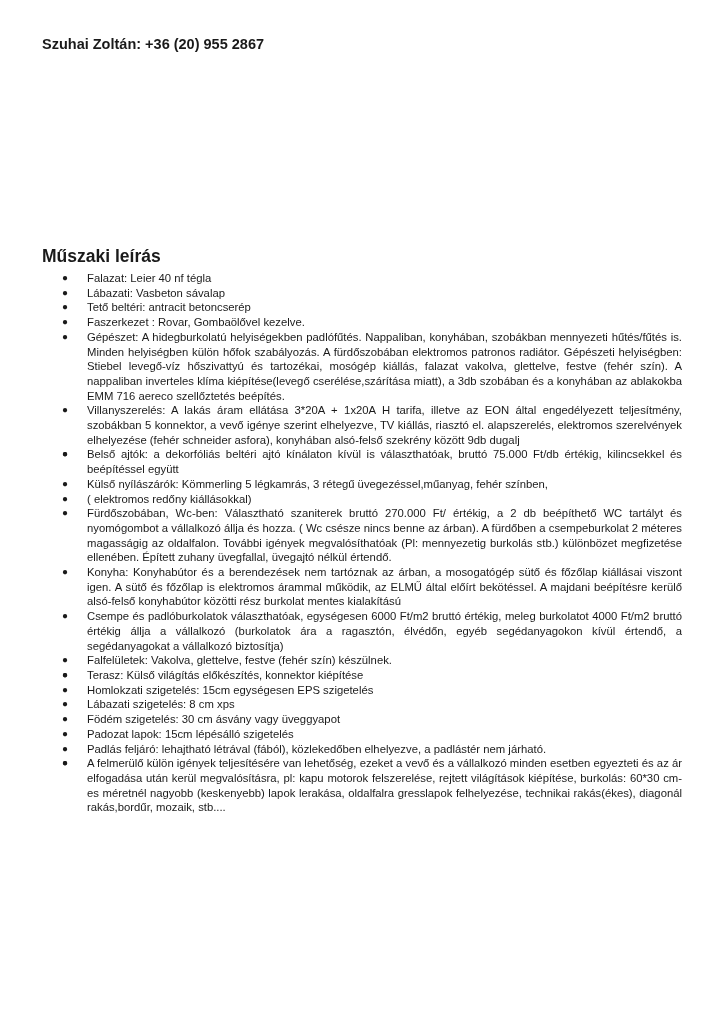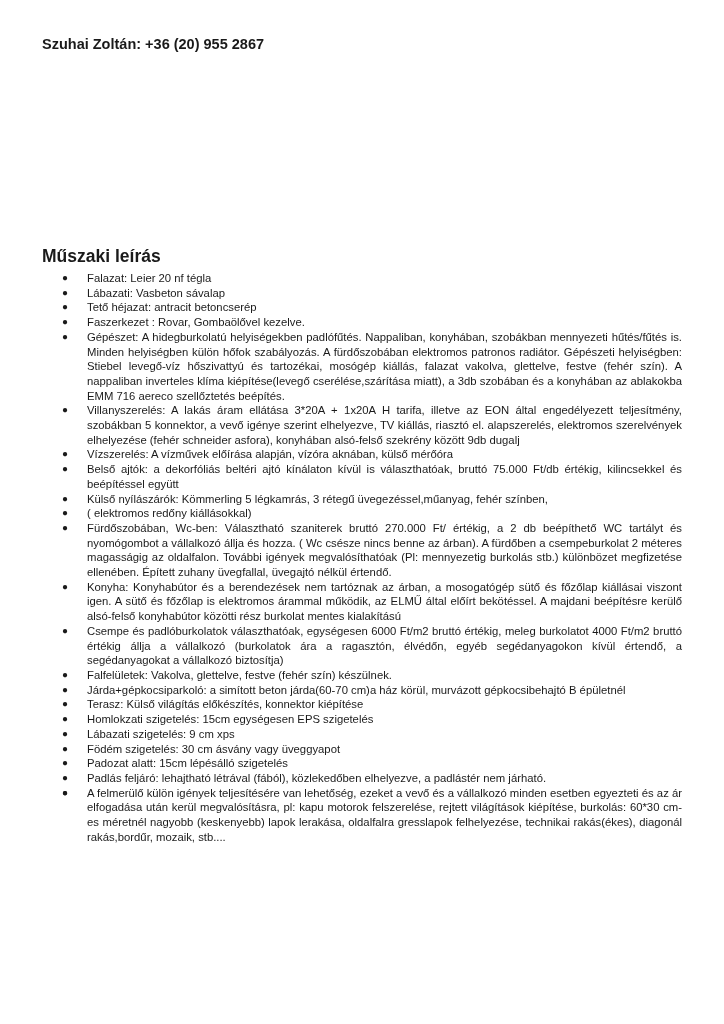--- a/index.html
+++ b/index.html
@@ -27,36 +27,36 @@
     position: absolute; left: 0; top: 0; width: 10px; font-size: 10px;
   }
 </style>
 </head>
 <body>
 
 <div class="header">Szuhai Zoltán: +36 (20) 955 2867</div>
 <div class="title">Műszaki leírás</div>
 
 <ul class="spec" id="spec-list">
-    <li><span class="bullet">●</span><span>Falazat:   Leier 20 nf tégla</span></li>
+    <li><span class="bullet">●</span><span>Falazat:   Leier 40 nf tégla</span></li>
     <li><span class="bullet">●</span><span>Lábazati: Vasbeton sávalap</span></li>
-    <li><span class="bullet">●</span><span>Tető héjazat: antracit betoncserép</span></li>
+    <li><span class="bullet">●</span><span>Tető beltéri: antracit betoncserép</span></li>
     <li><span class="bullet">●</span><span>Faszerkezet : Rovar, Gombaölővel kezelve.</span></li>
     <li><span class="bullet">●</span><span>Gépészet:   A hidegburkolatú helyiségekben padlófűtés. Nappaliban, konyhában, szobákban mennyezeti hűtés/fűtés is. Minden helyiségben külön hőfok szabályozás. A fürdőszobában elektromos patronos radiátor. Gépészeti helyiségben: Stiebel levegő-víz hőszivattyú és tartozékai, mosógép kiállás,  falazat vakolva, glettelve, festve (fehér szín). A nappaliban  inverteles klíma kiépítése(levegő cserélése,szárítása miatt), a 3db szobában és a konyhában az ablakokba  EMM 716 aereco szellőztetés beépítés.</span></li>
     <li><span class="bullet">●</span><span>Villanyszerelés: A lakás áram ellátása 3*20A + 1x20A H tarifa, illetve az EON által engedélyezett teljesítmény, szobákban 5 konnektor, a vevő igénye szerint elhelyezve, TV kiállás, riasztó el. alapszerelés, elektromos szerelvények elhelyezése (fehér schneider asfora), konyhában alsó-felső szekrény között 9db dugalj</span></li>
-    <li><span class="bullet">●</span><span>Vízszerelés: A vízművek előírása alapján, vízóra aknában, külső mérőóra</span></li>
+    <li><span class="bullet">●</span></li>
     <li><span class="bullet">●</span><span>Belső ajtók: a dekorfóliás beltéri ajtó kínálaton kívül is választhatóak, bruttó 75.000 Ft/db értékig, kilincsekkel és beépítéssel  együtt</span></li>
     <li><span class="bullet">●</span><span>Külső nyílászárók: Kömmerling 5 légkamrás, 3 rétegű üvegezéssel,műanyag, fehér színben,</span></li>
     <li><span class="bullet">●</span><span>(  elektromos redőny kiállásokkal)</span></li>
     <li><span class="bullet">●</span><span>Fürdőszobában, Wc-ben: Választható szaniterek bruttó 270.000 Ft/ értékig, a 2 db beépíthető WC tartályt és nyomógombot a vállalkozó állja és hozza. ( Wc csésze nincs benne az árban). A fürdőben a csempeburkolat 2 méteres magasságig az oldalfalon. További igények megvalósíthatóak (Pl: mennyezetig burkolás stb.) különbözet megfizetése ellenében. Épített zuhany üvegfallal, üvegajtó nélkül értendő.</span></li>
     <li><span class="bullet">●</span><span>Konyha: Konyhabútor és a berendezések nem tartóznak az árban, a mosogatógép sütő és főzőlap kiállásai viszont igen. A sütő és főzőlap is elektromos árammal működik, az ELMŰ által előírt bekötéssel. A majdani beépítésre kerülő alsó-felső konyhabútor közötti rész burkolat mentes kialakítású</span></li>
     <li><span class="bullet">●</span><span>Csempe és padlóburkolatok választhatóak, egységesen 6000 Ft/m2 bruttó értékig, meleg burkolatot 4000 Ft/m2 bruttó értékig állja a vállalkozó (burkolatok ára a ragasztón, élvédőn, egyéb segédanyagokon kívül értendő, a segédanyagokat a vállalkozó biztosítja)</span></li>
     <li><span class="bullet">●</span><span>Falfelületek: Vakolva, glettelve, festve (fehér szín) készülnek.</span></li>
-    <li><span class="bullet">●</span><span>Járda+gépkocsiparkoló:  a  simított beton járda(60-70 cm)a ház körül, murvázott gépkocsibehajtó B épületnél</span></li>
+    <li><span class="bullet">●</span></li>
     <li><span class="bullet">●</span><span>Terasz: Külső világítás előkészítés, konnektor kiépítése</span></li>
     <li><span class="bullet">●</span><span>Homlokzati szigetelés: 15cm egységesen EPS szigetelés</span></li>
-    <li><span class="bullet">●</span><span>Lábazati szigetelés: 9 cm xps</span></li>
+    <li><span class="bullet">●</span><span>Lábazati szigetelés: 8 cm xps</span></li>
     <li><span class="bullet">●</span><span>Födém szigetelés: 30 cm ásvány vagy üveggyapot</span></li>
-    <li><span class="bullet">●</span><span>Padozat alatt: 15cm lépésálló szigetelés</span></li>
+    <li><span class="bullet">●</span><span>Padozat lapok: 15cm lépésálló szigetelés</span></li>
     <li><span class="bullet">●</span><span>Padlás feljáró: lehajtható létrával (fából), közlekedőben elhelyezve, a padlástér nem járható.</span></li>
     <li><span class="bullet">●</span></li>
     <li><span class="bullet">●</span><span>A felmerülő külön igények teljesítésére van lehetőség, ezeket a vevő és a vállalkozó minden esetben egyezteti és az ár elfogadása után kerül megvalósításra, pl:  kapu motorok felszerelése, rejtett világítások kiépítése, burkolás: 60*30 cm-es méretnél nagyobb (keskenyebb) lapok lerakása, oldalfalra gresslapok felhelyezése, technikai rakás(ékes), diagonál rakás,bordűr, mozaik,  stb....</span></li>
   </ul>
 
 </body></html>

